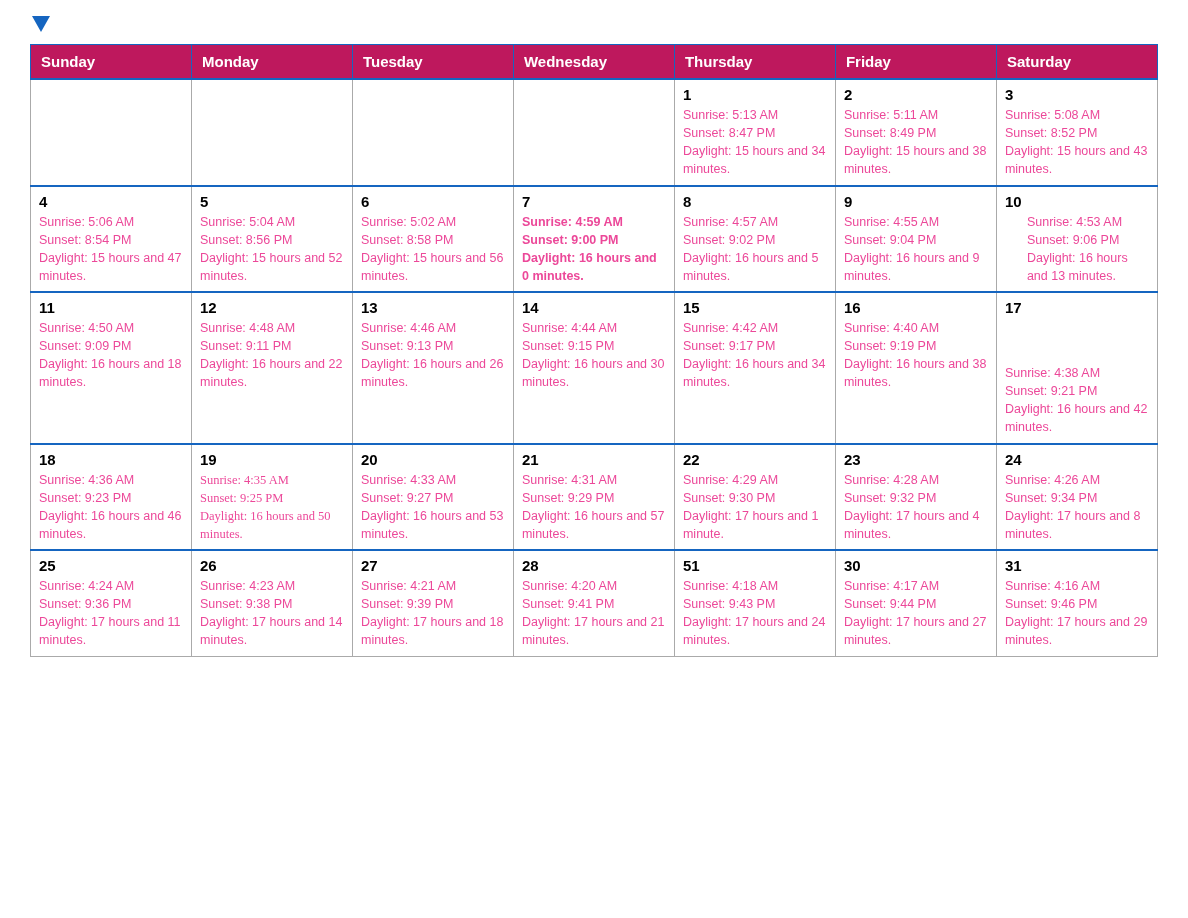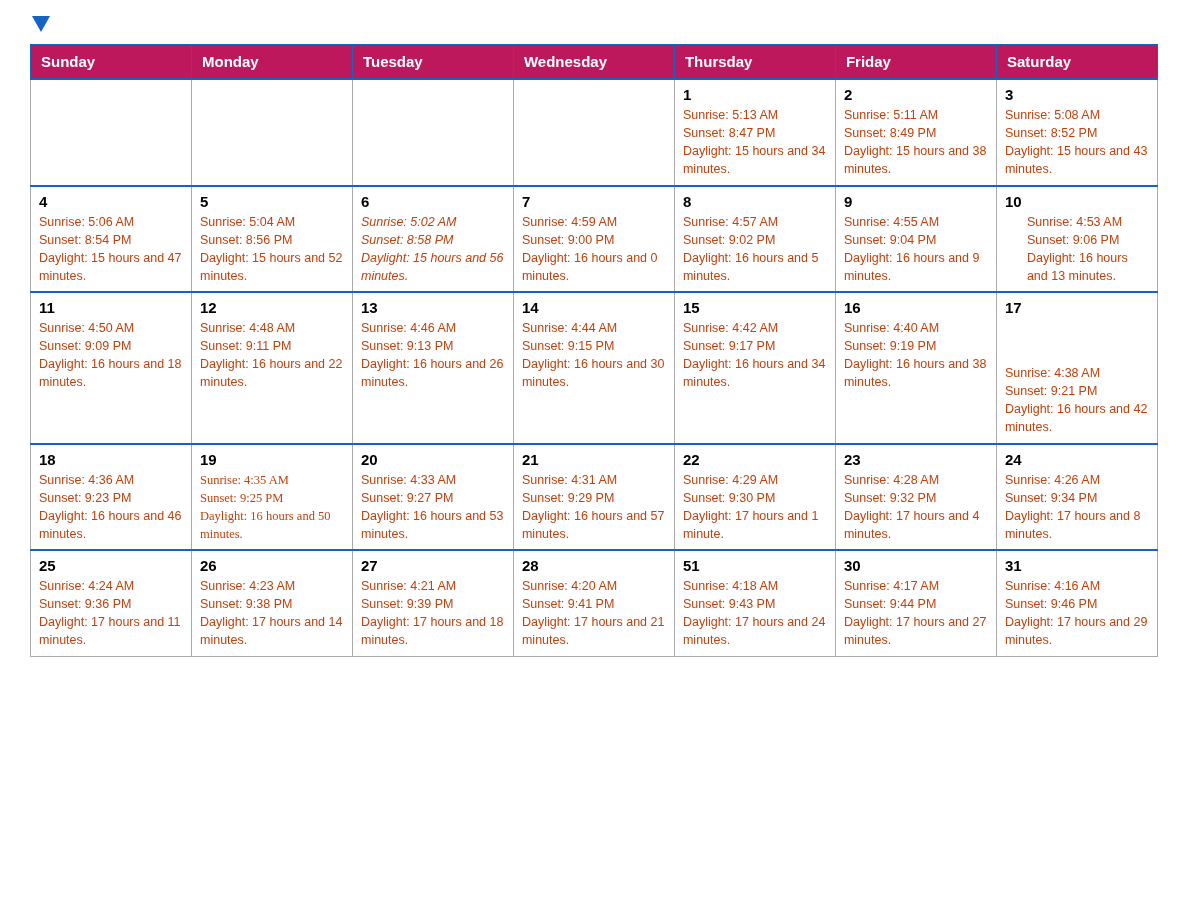--- a/index.html
+++ b/index.html
@@ -85,21 +85,21 @@
     }
     .day-number {
       font-size: 15px;
       font-weight: bold;
       color: #000;
       display: block;
       margin-bottom: 3px;
     }
     .day-info {
       font-size: 12.5px;
-      color: #c2410c;
+      color: #ec4899;
       line-height: 1.45;
     }
   </style>
 </head>
 <body>
 
 <div class="header">
   <div class="logo">
     <div style="display:flex; align-items:center;">
       <span class="logo-general"></span>
@@ -158,27 +158,27 @@
 Daylight: 15 hours and 47 minutes.</div>
         </td>
         <td>
           <span class="day-number">5</span>
           <div class="day-info" style="white-space: pre-line;">Sunrise: 5:04 AM
 Sunset: 8:56 PM
 Daylight: 15 hours and 52 minutes.</div>
         </td>
         <td>
           <span class="day-number">6</span>
-          <div class="day-info" style="white-space: pre-line; font-style: italic;">Sunrise: 5:02 AM
+          <div class="day-info" style="white-space: pre-line;">Sunrise: 5:02 AM
 Sunset: 8:58 PM
 Daylight: 15 hours and 56 minutes.</div>
         </td>
         <td>
           <span class="day-number">7</span>
-          <div class="day-info" style="white-space: pre-line;">Sunrise: 4:59 AM
+          <div class="day-info" style="white-space: pre-line; font-weight: bold;">Sunrise: 4:59 AM
 Sunset: 9:00 PM
 Daylight: 16 hours and 0 minutes.</div>
         </td>
         <td>
           <span class="day-number">8</span>
           <div class="day-info" style="white-space: pre-line;">Sunrise: 4:57 AM
 Sunset: 9:02 PM
 Daylight: 16 hours and 5 minutes.</div>
         </td>
         <td>

